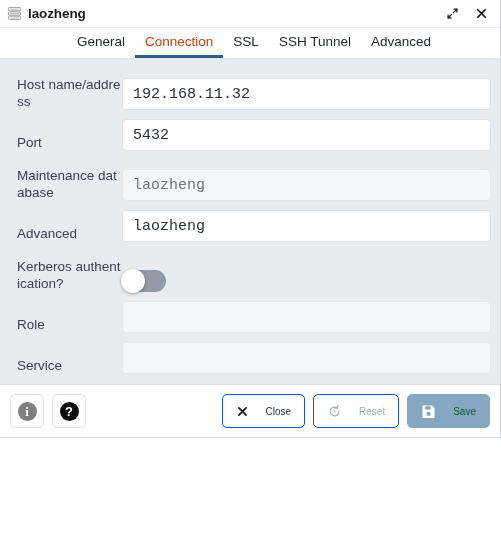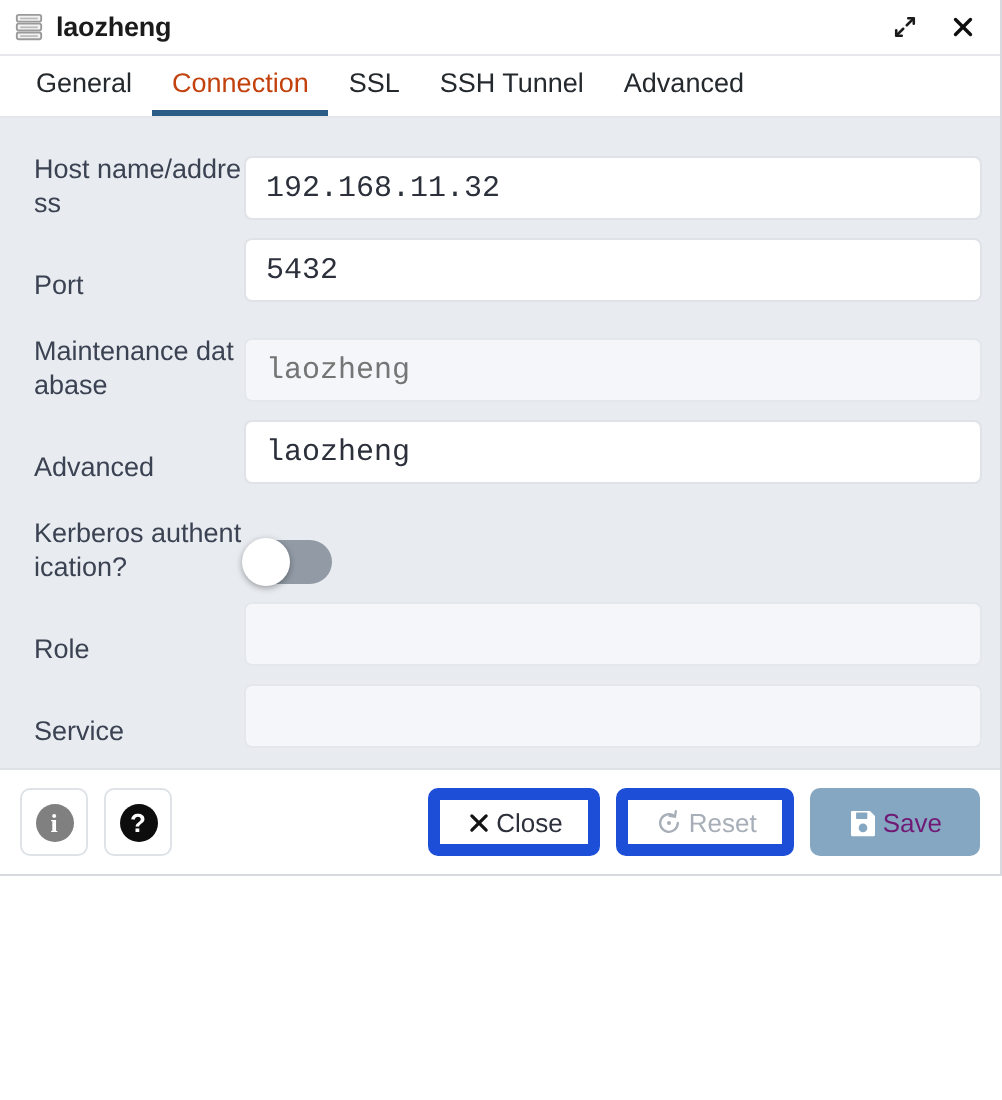--- a/index.html
+++ b/index.html
@@ -81,20 +81,21 @@
   
   .tabbar {
     height: 31px;
     min-height: 31px;
     box-sizing: border-box;
     display: flex;
     align-items: stretch;
     background: #ffffff;
     padding-left: 8px;
     border-bottom: 1px solid #e3e6ea;
+    justify-content: center;
   }
   .tab {
     display: flex;
     align-items: center;
     padding: 0 10px;
     font-size: 13.5px;
     color: #24292e;
     cursor: pointer;
     border-bottom: 3px solid transparent;
     white-space: nowrap;
@@ -223,41 +224,41 @@
     font-weight: bold;
     font-family: "Liberation Serif", serif;
     line-height: 1;
   }
   .circ.info { background: #808080; }
   .circ.help { background: #0d0d0d; font-family: "Liberation Sans", sans-serif; font-size: 13px; }
 
   .btn {
     height: 34px;
     border-radius: 5px;
-    border: 6px solid #1d4ed8;
-    background: #ffffff;
-    display: flex;
-    align-items: center;
-    gap: 2px;
+    border: 1px solid #1d4ed8;
+    background: #ffffff;
+    display: flex;
+    align-items: center;
+    gap: 17px;
     padding: 0 13px;
-    font-size: 13px;
+    font-size: 10px;
     color: #2b303b;
     cursor: pointer;
     box-sizing: border-box;
     font-family: "Liberation Sans", sans-serif;
     white-space: nowrap;
   }
   .btn.disabled {
     color: #a7aeb8;
     cursor: default;
   }
   .btn.primary {
     background: #85a7c2;
     border-color: #85a7c2;
-    color: #701a75;
+    color: #14532d;
   }
   .btn svg { display: block; }
 </style>
 </head>
 <body>
 
 <div class="dialog">
 
   <div class="titlebar">
     <div class="title-left">

